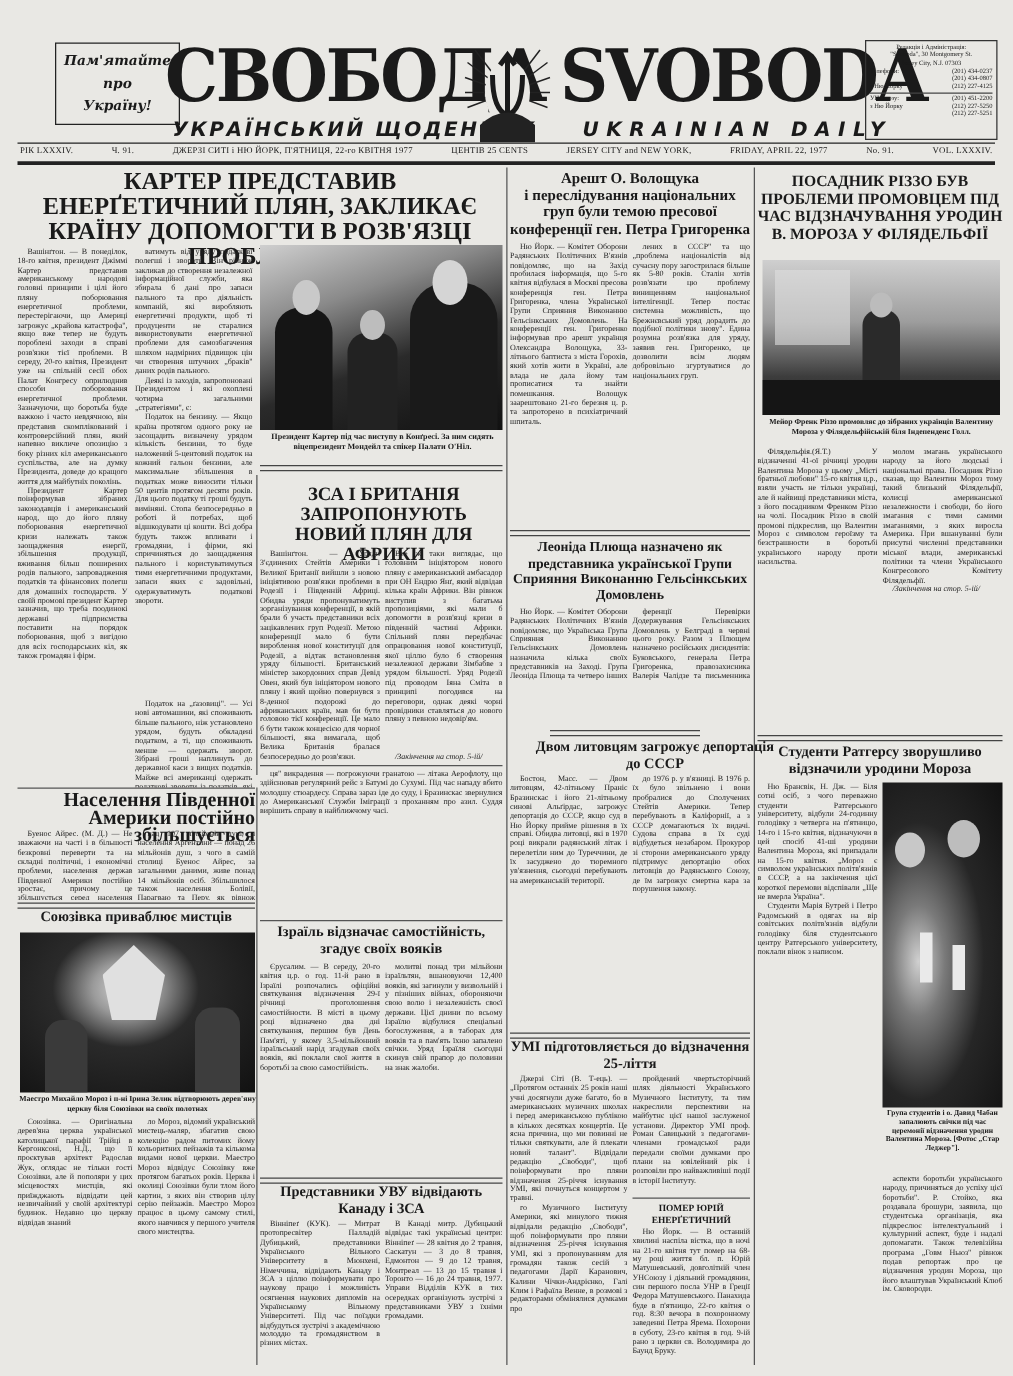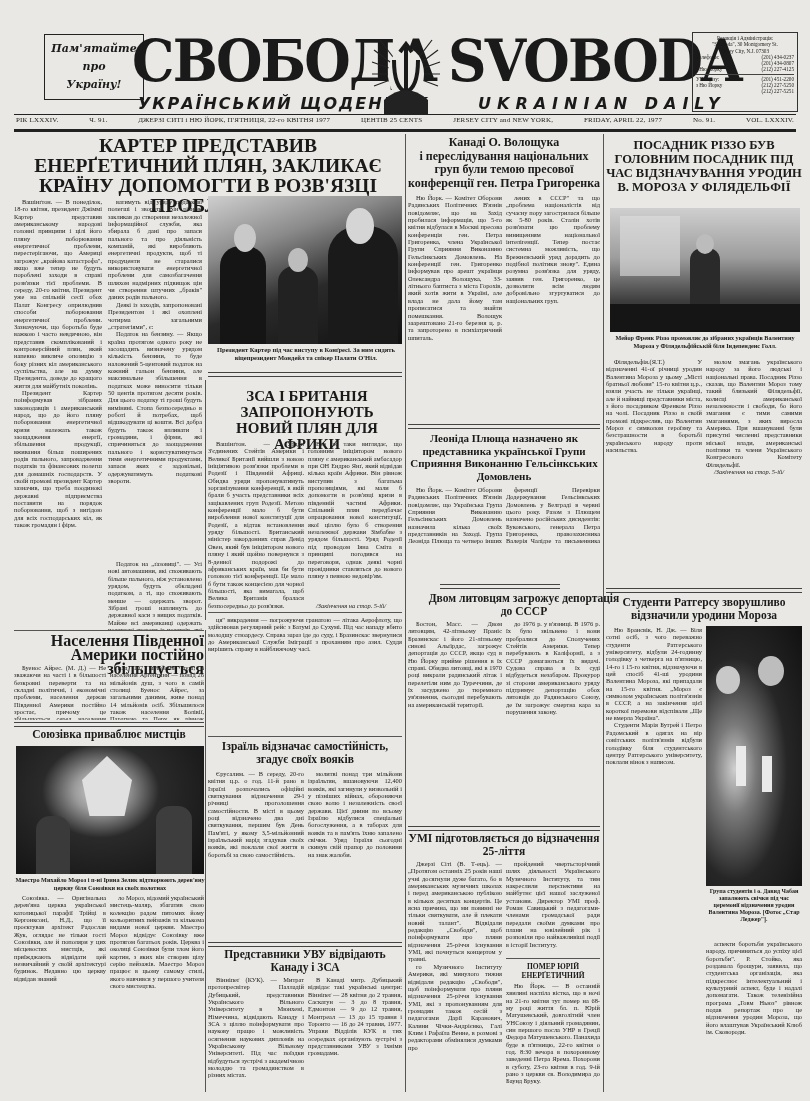--- a/index.html
+++ b/index.html
@@ -5,21 +5,21 @@
   html,body{margin:0;padding:0;}
   body{width:810px;height:1101px;background:#e9e8e4;color:#1a1a1a;font-family:"Liberation Serif",serif;overflow:hidden;position:relative;}
   .page{position:absolute;left:0;top:0;width:810px;height:1101px;}
   
   .mast{position:absolute;left:10px;top:28px;width:792px;height:88px;}
   .motto{position:absolute;left:14px;top:6px;width:98px;height:64px;border:1.5px solid #222;display:flex;flex-direction:column;justify-content:center;align-items:center;font-family:"DejaVu Serif",serif;font-style:italic;font-weight:bold;font-size:11px;line-height:18px;text-align:center;margin-left:20px;}
   .title-uk{position:absolute;left:122px;top:0;font-family:"DejaVu Serif",serif;font-weight:bold;font-size:58px;letter-spacing:-2px;line-height:66px;transform:scaleX(0.92);transform-origin:left;}
   .sub-uk{position:absolute;left:128px;top:66px;font-family:"DejaVu Sans",sans-serif;font-weight:bold;font-style:italic;font-size:16px;letter-spacing:2px;}
   .emblem{position:absolute;left:360px;top:2px;width:72px;height:84px;}
   .title-en{position:absolute;left:438px;top:0;font-family:"DejaVu Serif",serif;font-weight:bold;font-size:58px;letter-spacing:-2px;line-height:66px;transform:scaleX(0.92);transform-origin:left;}
-  .sub-en{position:absolute;left:456px;top:66px;font-family:"DejaVu Sans",sans-serif;font-weight:bold;font-style:italic;font-size:16px;letter-spacing:6px;margin-left:12px;}
+  .sub-en{position:absolute;left:456px;top:66px;font-family:"DejaVu Sans",sans-serif;font-weight:bold;font-style:italic;font-size:16px;letter-spacing:6px;}
   .addr{position:absolute;left:682px;top:4px;width:106px;height:80px;border:1px solid #333;font-size:5.2px;line-height:6.3px;padding:2px 3px;box-sizing:border-box;}
   .addr .c{text-align:center;}
   .addr .row{display:flex;justify-content:space-between;}
   .addr hr{border:0;border-top:1px solid #444;margin:1px 0;}
   .dateline{position:absolute;left:16px;top:116px;width:778px;height:12px;display:flex;justify-content:space-between;font-size:7px;letter-spacing:0.2px;}
   .rule{position:absolute;left:14px;width:782px;background:#222;}
   
   .head{position:absolute;text-align:center;font-weight:bold;line-height:1.05;}
   .col{position:absolute;font-size:6.4px;line-height:7.35px;text-align:justify;overflow:hidden;color:#222;}
   .col p{margin:0;text-indent:8px;}
@@ -196,21 +196,21 @@
   <div class="col" style="left:208px;top:976px;width:96px;height:116px;">
     <p>Вінніпеґ (КУК). — Митрат протопресвітер Палладій Дубицький, представники Українського Вільного Університету в Мюнхені, Німеччина, відвідають Канаду і ЗСА з ціллю поінформувати про наукову працю і можливість осягнення наукових дипломів на Українському Вільному Університеті. Під час поїздки відбудуться зустрічі з академічною молоддю та громадянством в різних містах.</p>
   </div>
   <div class="col" style="left:308px;top:976px;width:94px;height:116px;">
     <p>В Канаді митр. Дубицький відвідає такі українські центри: Вінніпеґ — 28 квітня до 2 травня, Саскатун — 3 до 8 травня, Едмонтон — 9 до 12 травня, Монтреал — 13 до 15 травня і Торонто — 16 до 24 травня, 1977. Управи Відділів КУК в тих осередках організують зустрічі з представниками УВУ з їхніми громадами.</p>
   </div>
 
   <div class="vline" style="left:405px;top:134px;height:958px;"></div>
 
   <div class="head" style="left:408px;top:136px;width:192px;font-size:12px;line-height:13.5px;">
-    <div>Канаді О. Волощука</div>
+    <div>Арешт О. Волощука</div>
     <div>і переслідування національних груп були темою пресової конференції ген. Петра Григоренка</div>
   </div>
   <div class="col" style="left:408px;top:194px;width:94px;height:226px;">
     <p>Ню Йорк. — Комітет Оборони Радянських Політичних В'язнів повідомляє, що на Захід пробилася інформація, що 5-го квітня відбулася в Москві пресова конференція ген. Петра Григоренка, члена Української Групи Сприяння Виконанню Гельсінкських Домовлень. На конференції ген. Григоренко інформував про арешт українця Олександра Волощука, 33-літнього баптиста з міста Горохів, який хотів жити в Україні, але влада не дала йому там прописатися та знайти помешкання. Волощук заарештовано 21-го березня ц. р. та запроторено в психіатричний шпиталь.</p>
   </div>
   <div class="col" style="left:506px;top:194px;width:94px;height:226px;">
     <p>лених в СССР" та що „проблема націоналістів від сучасну пору загострилася більше як 5-80 років. Сталін хотів розв'язати цю проблему винищенням національної інтелігенції. Тепер постає системна можливість, що Брежнєвський уряд дорадить до подібної політики знову". Едина розумна розв'язка для уряду, заявив ген. Григоренко, це дозволити всім людям добровільно згуртуватися до національних груп.</p>
   </div>
   <div class="dbl" style="left:408px;top:424px;width:192px;"></div>
 
@@ -241,21 +241,21 @@
     <p>пройдений чвертьсторічний шлях діяльності Українського Музичного Інституту, та тим накреслили перспективи на майбутнє цієї нашої заслуженої установи. Директор УМІ проф. Роман Савицький з педагогами-членами громадської ради передали своїми думками про плани на ювілейний рік і розповіли про найважливіші події в історії Інституту.</p>
   </div>
   <div class="hline" style="left:506px;top:958px;width:94px;"></div>
   <div class="head" style="left:506px;top:962px;width:94px;font-size:7.5px;line-height:9px;">ПОМЕР ЮРІЙ ЕНЕРҐЕТИЧНИЙ</div>
   <div class="col" style="left:506px;top:982px;width:94px;height:110px;">
     <p>Ню Йорк. — В останній хвилині наспіла вістка, що в ночі на 21-го квітня тут помер на 68-му році життя бл. п. Юрій Матушевський, довголітній член УНСоюзу і діяльний громадянин, син першого посла УНР в Греції Федора Матушевського. Панахида буде в п'ятницю, 22-го квітня о год. 8:30 вечора в похоронному заведенні Петра Ярема. Похорони в суботу, 23-го квітня в год. 9-ій рано з церкви св. Володимира до Баунд Бруку.</p>
   </div>
 
   <div class="vline" style="left:603px;top:134px;height:958px;"></div>
 
-  <div class="head" style="left:606px;top:138px;width:196px;font-size:12.5px;line-height:14px;">ПОСАДНИК РІЗЗО БУВ ГОЛОВНИМ ПОСАДНИК ПІД ЧАС ВІДЗНАЧУВАННЯ УРОДИН В. МОРОЗА У ФІЛЯДЕЛЬФІЇ</div>
+  <div class="head" style="left:606px;top:138px;width:196px;font-size:12.5px;line-height:14px;">ПОСАДНИК РІЗЗО БУВ ПРОБЛЕМИ ПРОМОВЦЕМ ПІД ЧАС ВІДЗНАЧУВАННЯ УРОДИН В. МОРОЗА У ФІЛЯДЕЛЬФІЇ</div>
   <div class="photo" style="left:610px;top:208px;width:190px;height:124px;background:linear-gradient(180deg,#cfcfcf 0%,#9d9d9d 40%,#3d3d3d 75%,#1e1e1e 100%);">
     <div style="position:absolute;left:10px;top:8px;width:60px;height:60px;background:#e0e0e0;opacity:0.6;"></div>
     <div style="position:absolute;left:80px;top:40px;width:30px;height:84px;background:#2a2a2a;border-radius:12px 12px 0 0;"></div>
     <div style="position:absolute;left:86px;top:26px;width:18px;height:20px;background:#bcbcbc;border-radius:50%;"></div>
     <div style="position:absolute;left:0;top:96px;width:190px;height:28px;background:#151515;"></div>
   </div>
   <div class="caption" style="left:608px;top:334px;width:194px;font-size:6.2px;">Мейор Френк Різзо промовляє до зібраних українців Валентину Мороза у Філядельфійській біля Індепенденс Голл.</div>
   <div class="col" style="left:606px;top:358px;width:96px;height:226px;">
     <p>Філядельфія.(Я.Т.) У відзначенні 41-ої річниці уродин Валентина Мороза у цьому „Місті братньої любови" 15-го квітня ц.р., взяли участь не тільки українці, але й найвищі представники міста, з його посадником Френком Різзо на чолі. Посадник Різзо в своїй промові підкреслив, що Валентин Мороз є символом героїзму та безстрашности в боротьбі українського народу проти насильства.</p>
   </div>

